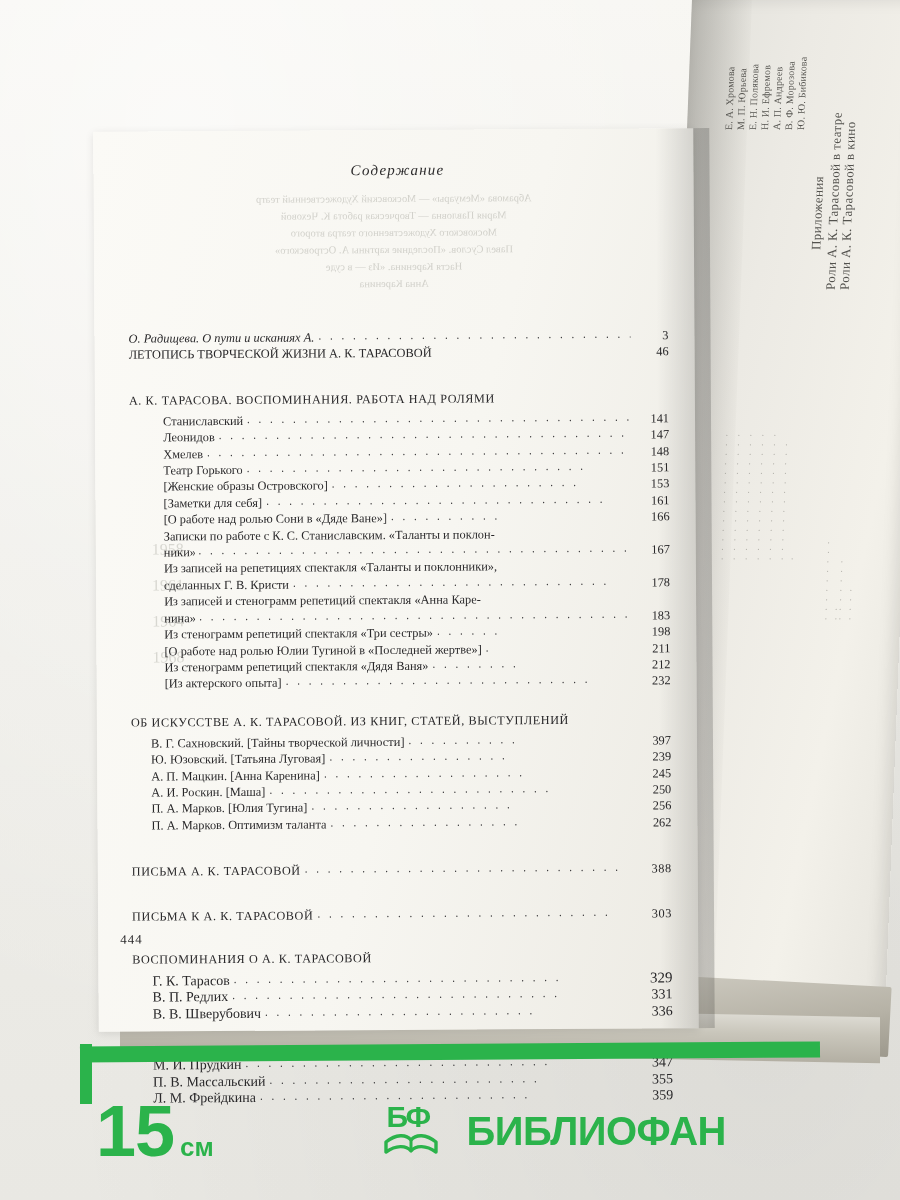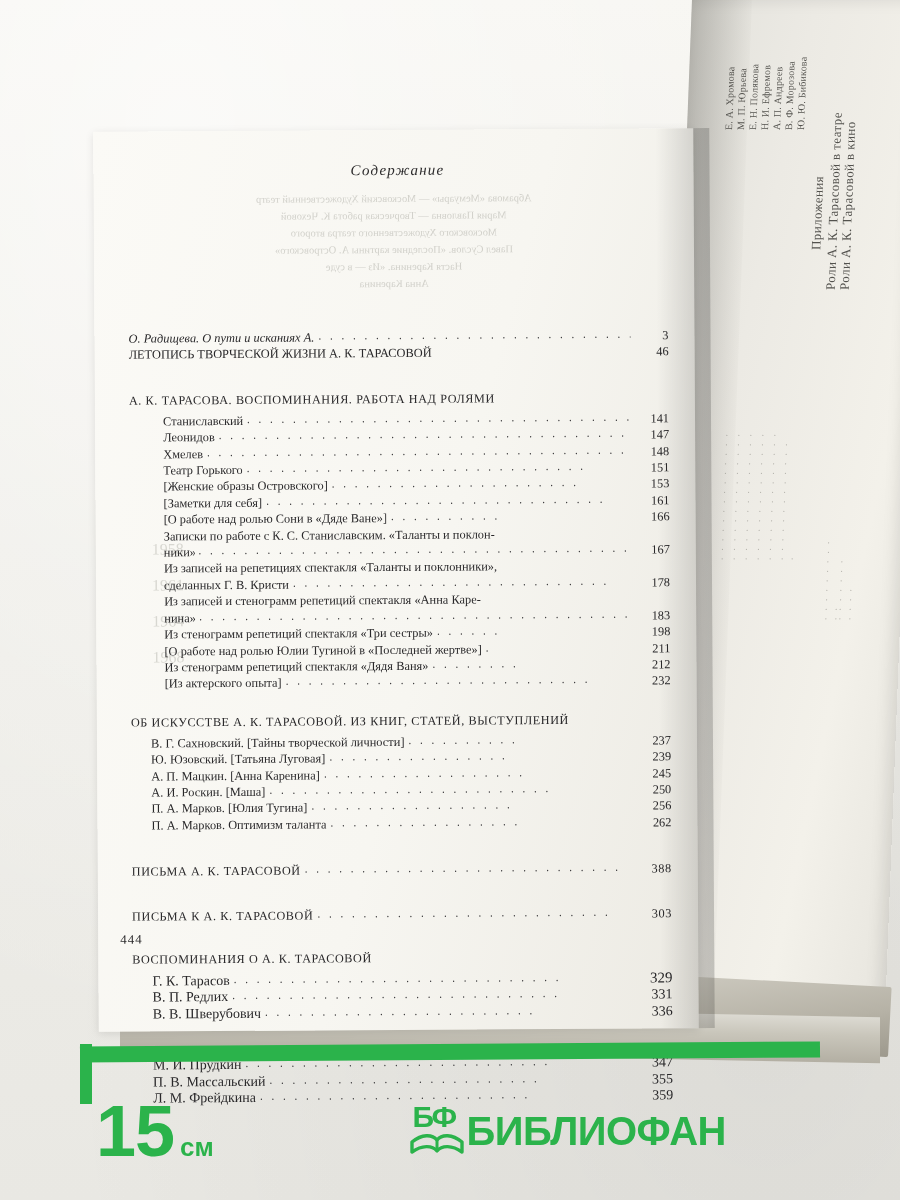--- a/index.html
+++ b/index.html
@@ -243,21 +243,21 @@
     align-items: baseline;
     color: #2bb34b;
     font-family: "Liberation Sans", sans-serif;
     font-weight: bold;
   }
   .cm-mark .num { font-size: 72px; line-height: 72px; letter-spacing: -1px; }
   .cm-mark .unit { font-size: 26px; margin-left: 6px; }
   .logo {
     display: flex;
     align-items: center;
-    gap: 0;
+    gap: 26px;
     color: #2bb34b;
     font-family: "Liberation Sans", sans-serif;
     font-weight: bold;
   }
   .logo .glyph {
     position: relative;
     width: 58px; height: 58px;
   }
   .logo .glyph .bf {
     position: absolute;
@@ -434,21 +434,21 @@
           </div>
         </div>
 
         <div class="gap-s"></div>
 
         <div class="sec-head">ОБ ИСКУССТВЕ А. К. ТАРАСОВОЙ. ИЗ КНИГ, СТАТЕЙ, ВЫСТУПЛЕНИЙ</div>
         <div class="group indent2">
           <div class="row">
             <span class="label">В. Г. Сахновский. [Тайны творческой личности]</span>
             <span class="leader">. . . . . . . . . .</span>
-            <span class="page">237</span>
+            <span class="page">397</span>
           </div>
           <div class="row">
             <span class="label">Ю. Юзовский. [Татьяна Луговая]</span>
             <span class="leader">. . . . . . . . . . . . . . . .</span>
             <span class="page">239</span>
           </div>
           <div class="row">
             <span class="label">А. П. Мацкин. [Анна Каренина]</span>
             <span class="leader">. . . . . . . . . . . . . . . . . .</span>
             <span class="page">245</span>

